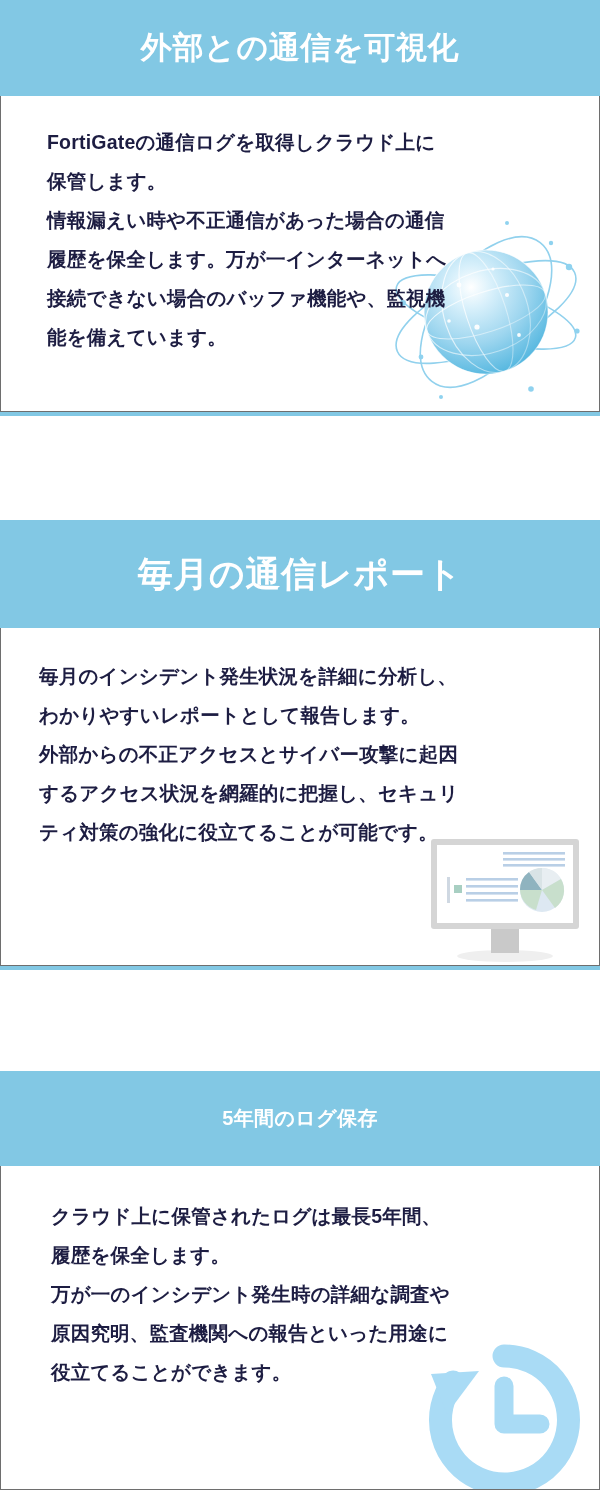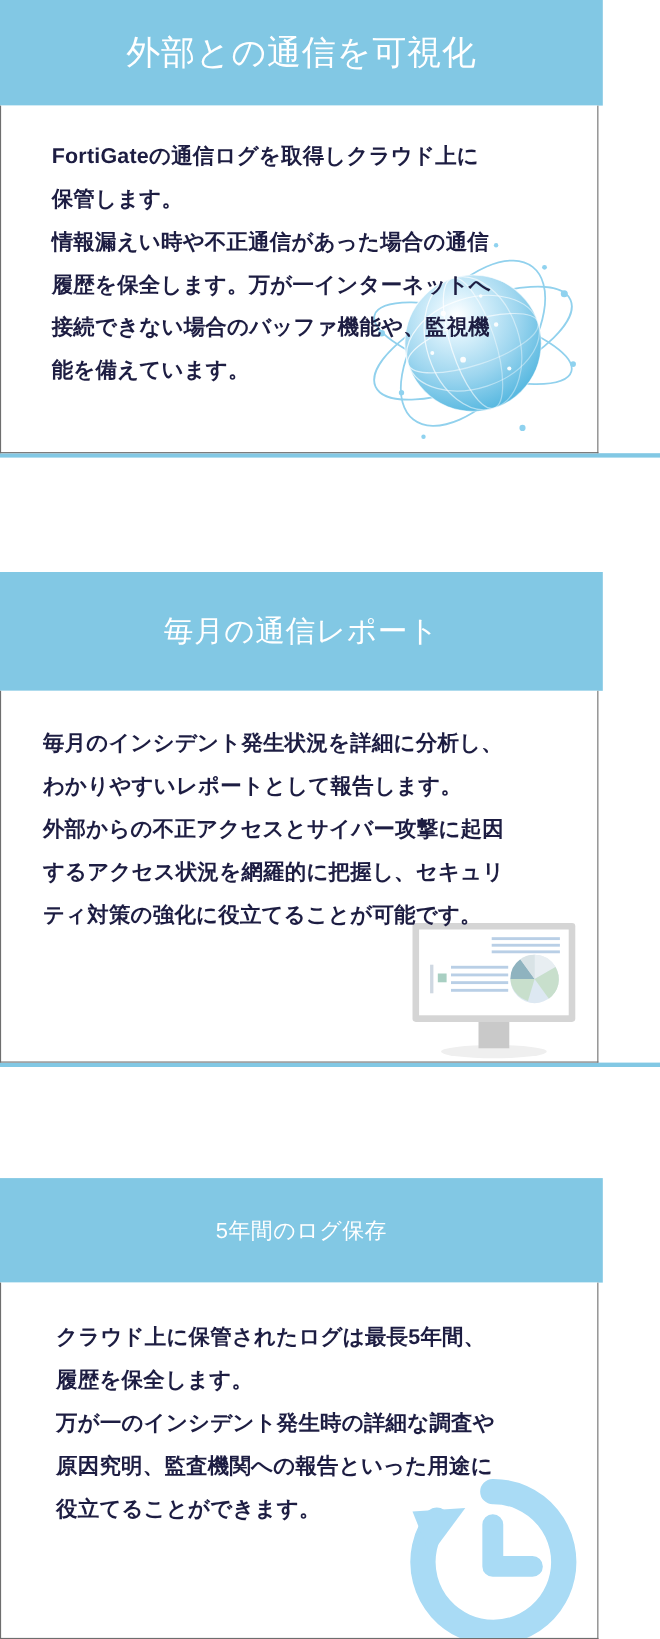--- a/index.html
+++ b/index.html
@@ -24,34 +24,34 @@
   }
 
   
   .card {
     position: absolute;
     left: 0;
     width: 600px;
   }
 
   .card-header {
-    width: 548px;
+    width: 600px;
     background: #82c8e4;
     color: #ffffff;
-    font-weight: 400;
+    font-weight: 700;
     text-align: center;
     letter-spacing: 0.02em;
     display: flex;
     align-items: center;
     justify-content: center;
   }
 
   .card-body {
     position: relative;
-    width: 544px;
+    width: 600px;
     background: #ffffff;
     border: 1px solid #6e6e6e;
     border-top: none;
     overflow: hidden;
   }
 
   .card-accent {
     width: 600px;
     background: #82c8e4;
   }
@@ -69,21 +69,21 @@
 
   
   #card-visualize { top: 0; }
   #card-visualize .card-header { height: 96px; font-size: 31px; }
   #card-visualize .card-body   { height: 316px; }
   #card-visualize .body-text   { padding: 27px 0 0 46px; }
   #card-visualize .card-accent { height: 4px; }
 
   
   #card-report { top: 520px; }
-  #card-report .card-header { height: 108px; font-size: 27px; }
+  #card-report .card-header { height: 108px; font-size: 35px; }
   #card-report .card-body   { height: 338px; }
   #card-report .body-text   { padding: 29px 16px 0 38px; }
   #card-report .card-accent { height: 4px; }
 
   
   #card-retention { top: 1071px; }
   #card-retention .card-header { height: 95px; font-size: 20px; }
   #card-retention .card-body   { height: 324px; }
   #card-retention .body-text   { padding: 31px 0 0 50px; }
 

